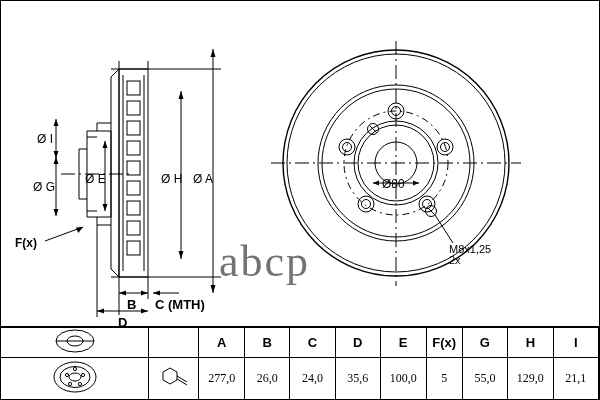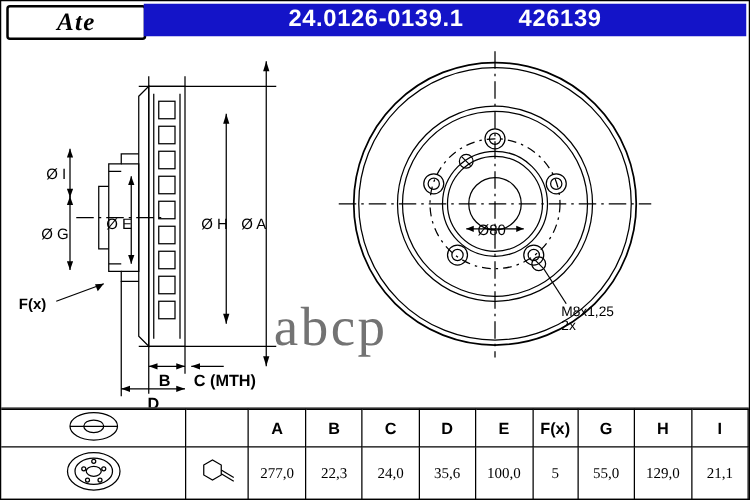--- a/index.html
+++ b/index.html
@@ -42,27 +42,20 @@
   .iconcell2{width:48px;}
   td.colw{width:44px;}
   td.colw-fx{width:34px;}
 </style>
 </head>
 <body>
 
 <div class="page">
 
   <div class="header">
-    <div class="logo">
-      <span>Ate</span>
-    </div>
-    <div class="title-bar">
-      <div class="t1">24.0126-0139.1</div>
-      <div class="t2">426139</div>
-    </div>
   </div>
 
 
   <div class="drawing">
     <svg class="draw" width="598" height="295" viewBox="0 0 598 295">
       <g stroke="#000" fill="none" stroke-width="1">
 
         <g>
           <circle cx="395" cy="132" r="113" stroke-width="1.4"></circle>
           <circle cx="395" cy="132" r="109"></circle>
@@ -236,21 +229,21 @@
         <td class="iconcell2">
           <svg width="34" height="26" viewBox="0 0 34 26">
             <g stroke="#000" fill="none">
               <path d="M6 8 l7 -4 l7 4 l0 8 l-7 4 l-7 -4 z"></path>
               <line x1="20" y1="12" x2="30" y2="18"></line>
               <line x1="20" y1="15" x2="30" y2="21"></line>
             </g>
           </svg>
         </td>
         <td class="colw">277,0</td>
-        <td class="colw">22,3</td>
+        <td class="colw">26,0</td>
         <td class="colw">24,0</td>
         <td class="colw">35,6</td>
         <td class="colw">100,0</td>
         <td class="colw-fx">5</td>
         <td class="colw">55,0</td>
         <td class="colw">129,0</td>
         <td class="colw">21,1</td>
       </tr>
     </tbody>
       </table>

